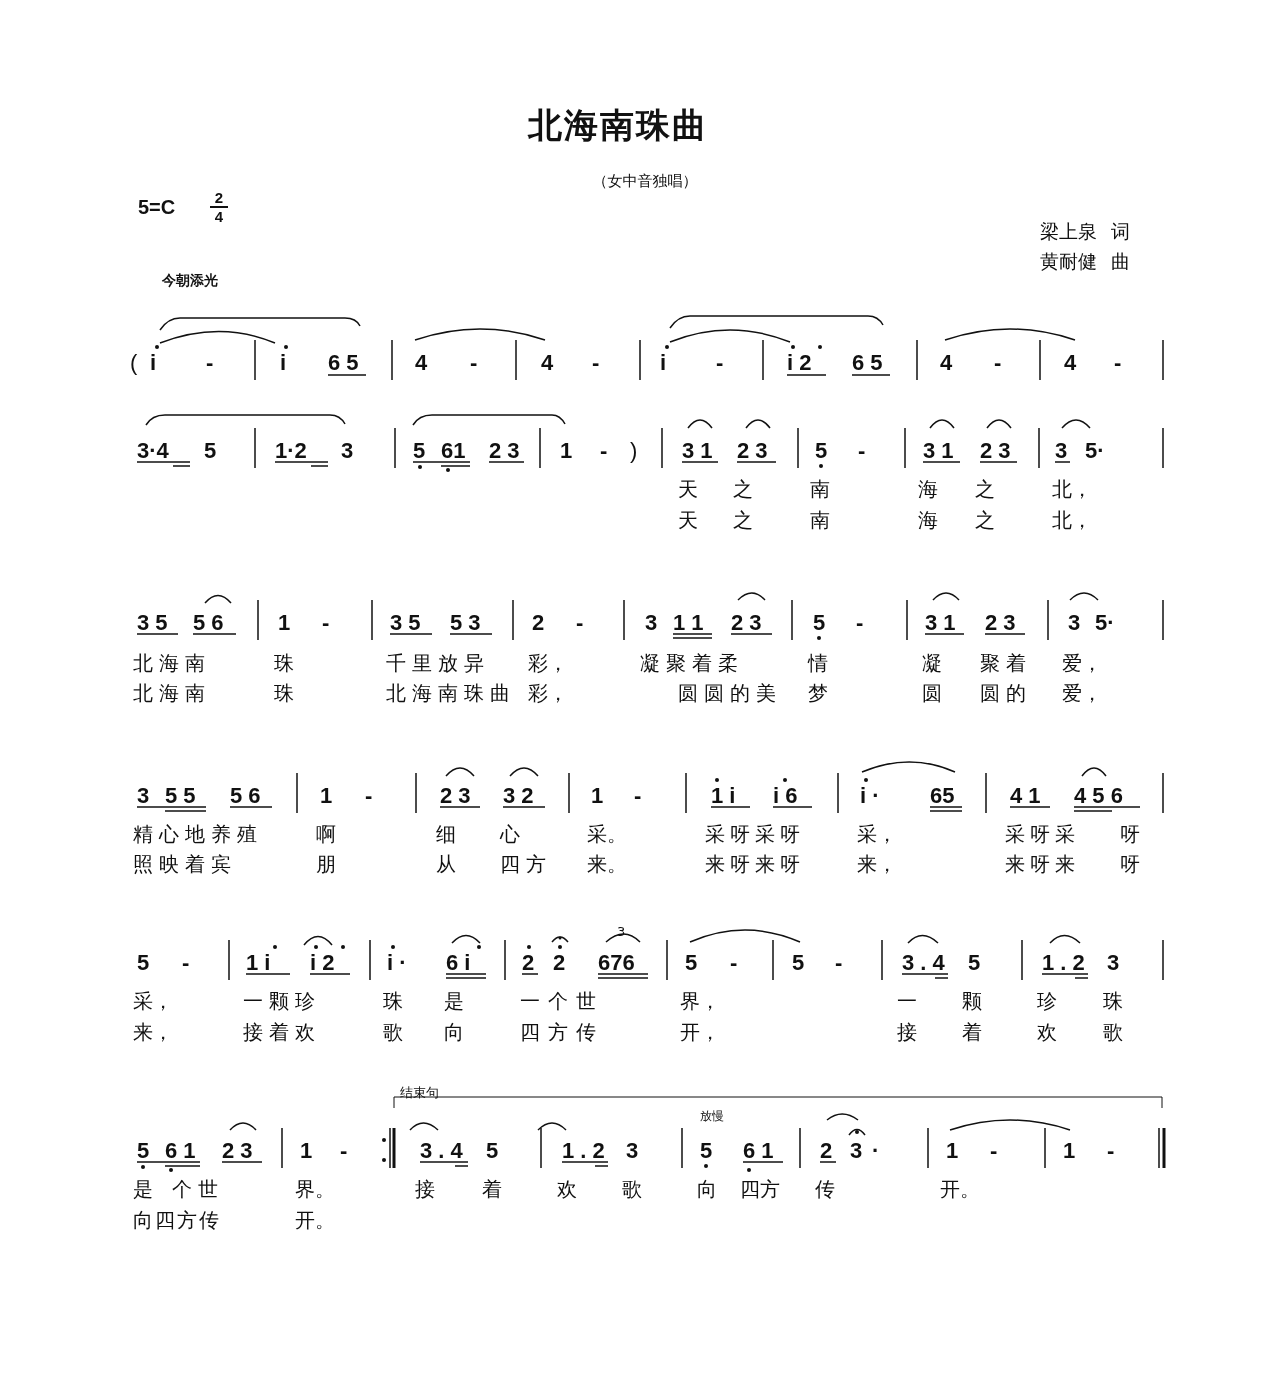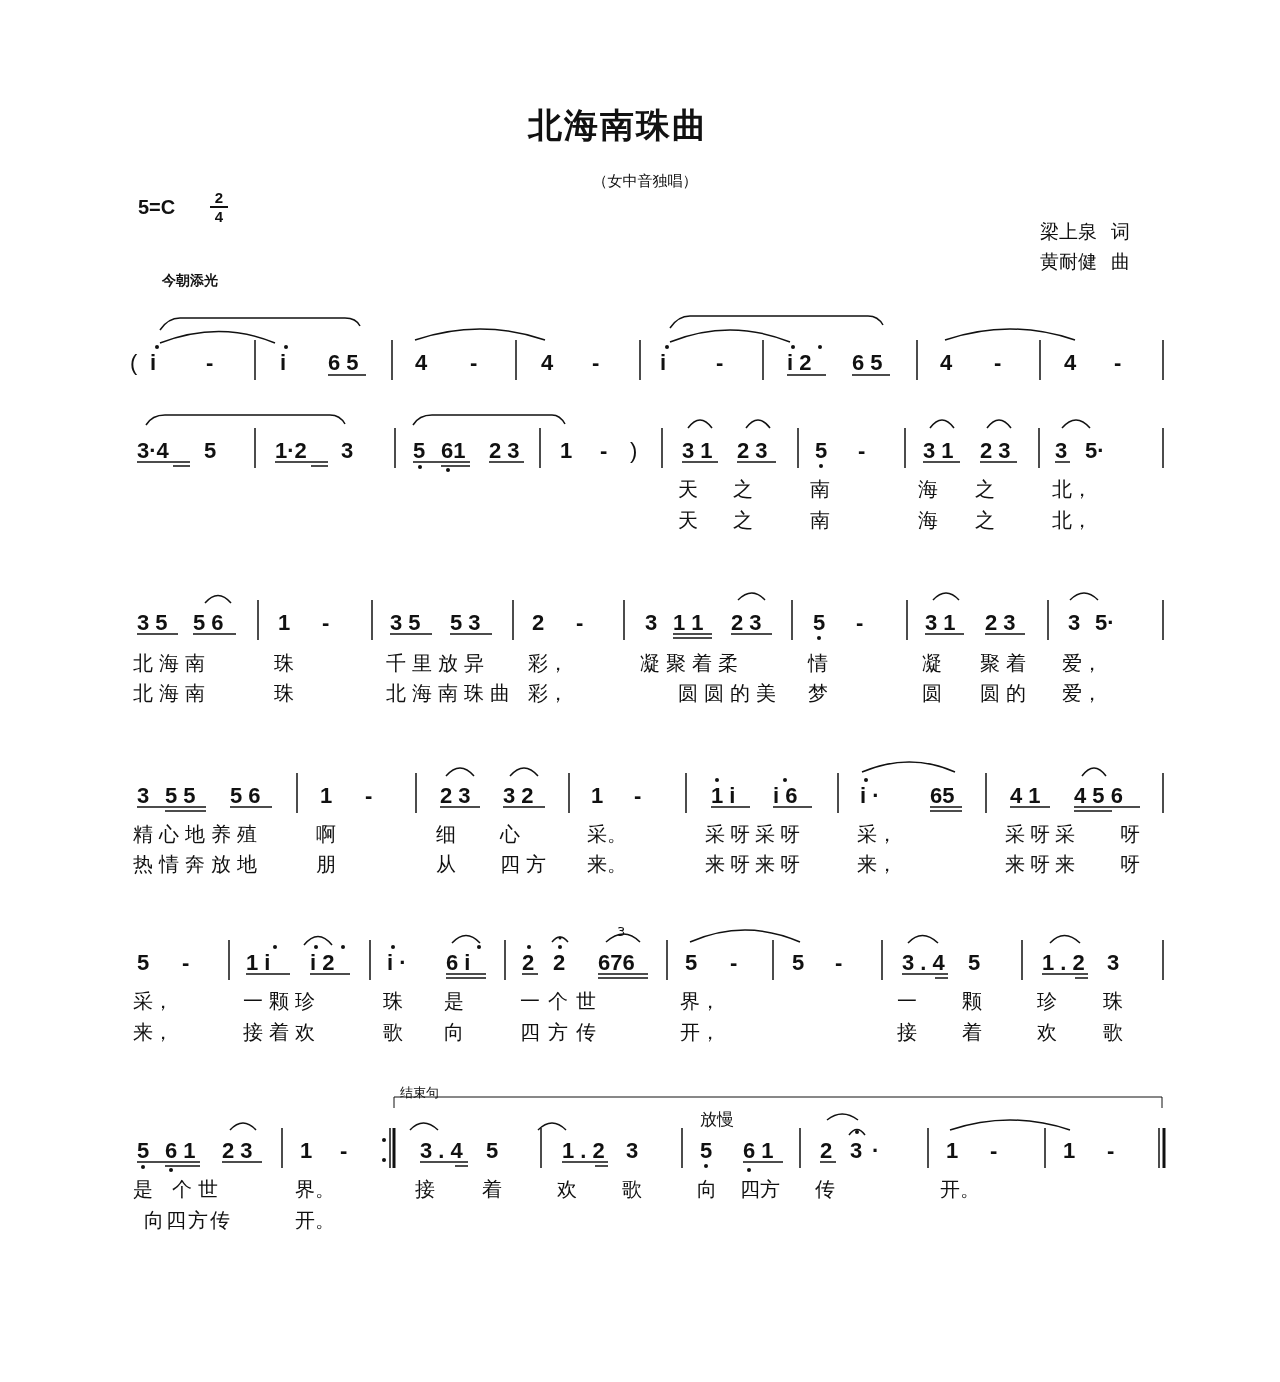--- a/index.html
+++ b/index.html
@@ -335,21 +335,21 @@
   </g>
 
   <g stroke="#111" stroke-width="1.5" fill="none">
     <path d="M552,942 Q560,932 568,942"></path>
     <path d="M849,1135 Q857,1124 865,1135"></path>
   </g>
   <text x="617" y="936" class="small" fill="#111">3</text>
 </svg>
 
 <div class="abs small" style="left:400px;top:1084px;">结束句</div>
-<div class="abs" style="left:700px;top:1108px;font-size:17px;">放慢</div>
+<div class="abs" style="left:700px;top:1108px;font-size:12px;">放慢</div>
 
 <div>
 
   <span class="abs lyric" style="left:678px;top:476px">天</span>
   <span class="abs lyric" style="left:733px;top:476px">之</span>
   <span class="abs lyric" style="left:810px;top:476px">南</span>
   <span class="abs lyric" style="left:918px;top:476px">海</span>
   <span class="abs lyric" style="left:975px;top:476px">之</span>
   <span class="abs lyric" style="left:1052px;top:476px">北，</span>
   <span class="abs lyric" style="left:678px;top:507px">天</span>
@@ -380,21 +380,21 @@
 
   <span class="abs lyric" style="left:133px;top:821px;letter-spacing:6px">精心地养殖</span>
   <span class="abs lyric" style="left:316px;top:821px">啊</span>
   <span class="abs lyric" style="left:436px;top:821px">细</span>
   <span class="abs lyric" style="left:500px;top:821px">心</span>
   <span class="abs lyric" style="left:587px;top:821px">采。</span>
   <span class="abs lyric" style="left:705px;top:821px;letter-spacing:5px">采呀采呀</span>
   <span class="abs lyric" style="left:857px;top:821px">采，</span>
   <span class="abs lyric" style="left:1005px;top:821px;letter-spacing:5px">采呀采</span>
   <span class="abs lyric" style="left:1120px;top:821px">呀</span>
-  <span class="abs lyric" style="left:133px;top:851px;letter-spacing:6px">热情奔放地</span>
+  <span class="abs lyric" style="left:133px;top:851px;letter-spacing:6px">照映着宾</span>
   <span class="abs lyric" style="left:316px;top:851px">朋</span>
   <span class="abs lyric" style="left:436px;top:851px">从</span>
   <span class="abs lyric" style="left:500px;top:851px;letter-spacing:6px">四方</span>
   <span class="abs lyric" style="left:587px;top:851px">来。</span>
   <span class="abs lyric" style="left:705px;top:851px;letter-spacing:5px">来呀来呀</span>
   <span class="abs lyric" style="left:857px;top:851px">来，</span>
   <span class="abs lyric" style="left:1005px;top:851px;letter-spacing:5px">来呀来</span>
   <span class="abs lyric" style="left:1120px;top:851px">呀</span>
 
   <span class="abs lyric" style="left:133px;top:988px">采，</span>
@@ -422,15 +422,15 @@
   <span class="abs lyric" style="left:172px;top:1176px;letter-spacing:6px">个世</span>
   <span class="abs lyric" style="left:295px;top:1176px">界。</span>
   <span class="abs lyric" style="left:415px;top:1176px">接</span>
   <span class="abs lyric" style="left:482px;top:1176px">着</span>
   <span class="abs lyric" style="left:557px;top:1176px">欢</span>
   <span class="abs lyric" style="left:622px;top:1176px">歌</span>
   <span class="abs lyric" style="left:697px;top:1176px">向</span>
   <span class="abs lyric" style="left:740px;top:1176px">四方</span>
   <span class="abs lyric" style="left:815px;top:1176px">传</span>
   <span class="abs lyric" style="left:940px;top:1176px">开。</span>
-  <span class="abs lyric" style="left:144px;top:1207px;letter-spacing:2px">向四方传</span>
+  <span class="abs lyric" style="left:133px;top:1207px;letter-spacing:2px">向四方传</span>
   <span class="abs lyric" style="left:295px;top:1207px">开。</span>
 </div>
 
 </body></html>

